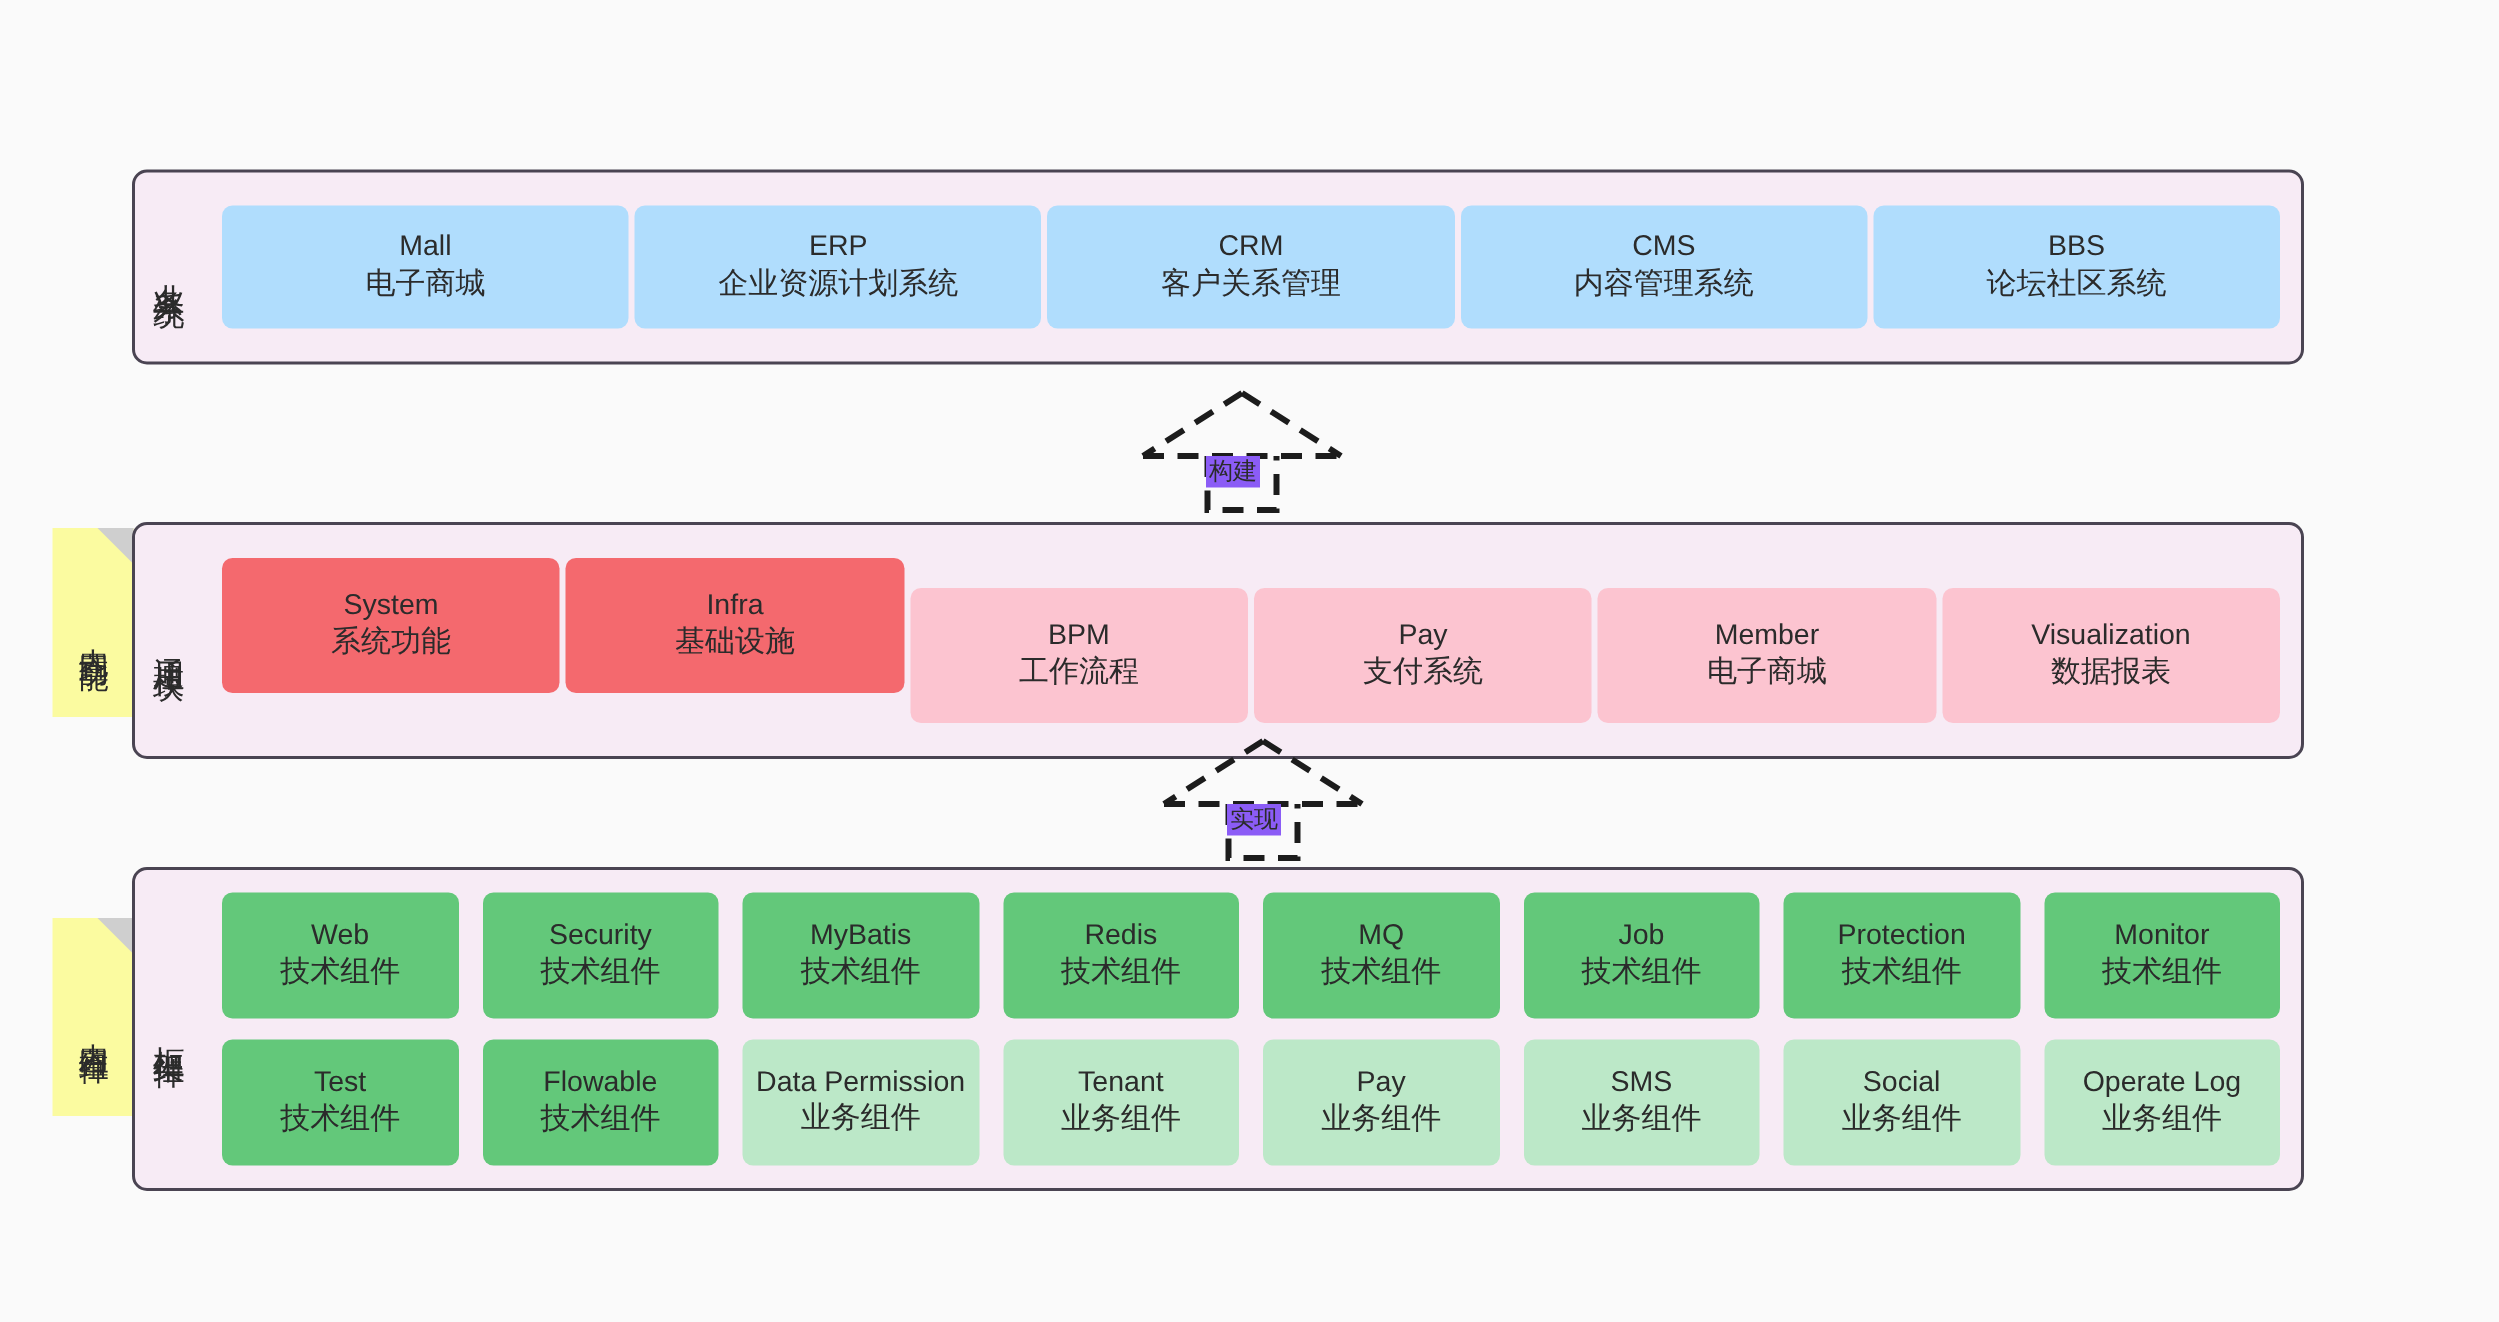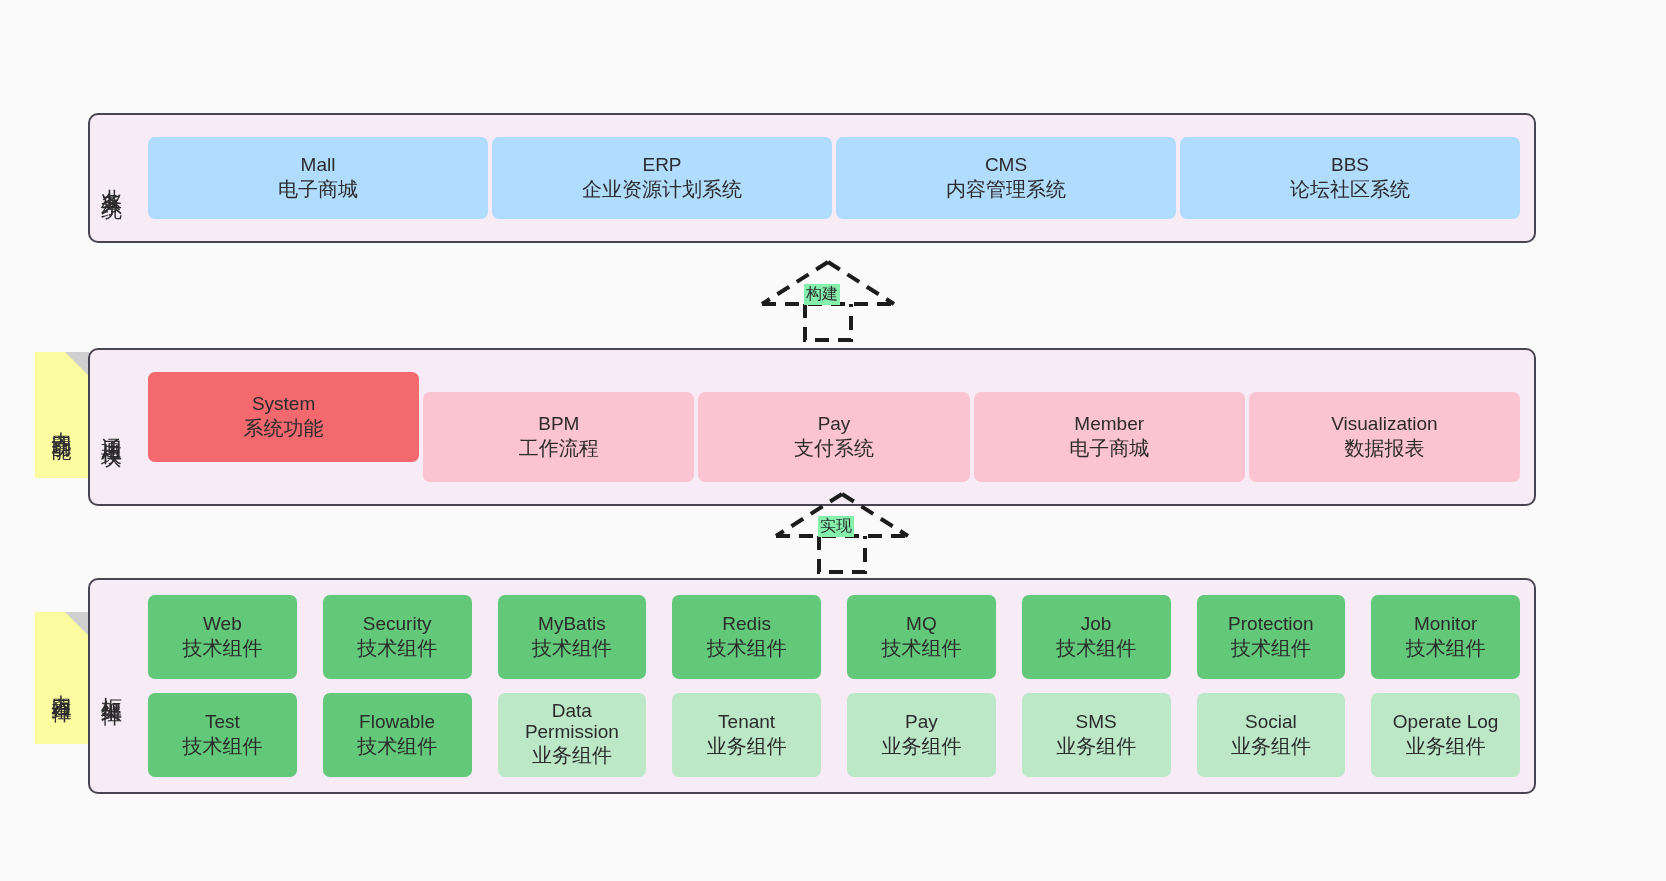--- a/index.html
+++ b/index.html
@@ -39,21 +39,21 @@
     display: flex;
     flex-direction: column;
     justify-content: center;
     gap: 14px;
     padding: 0 14px;
   }
   .row {
     display: flex;
     gap: 4px;
   }
-  .row.wide { gap: 26px; }
+  .row.wide { gap: 16px; }
 
   
   .card {
     flex: 1 1 0;
     border-radius: 7px;
     display: flex;
     flex-direction: column;
     align-items: center;
     justify-content: center;
     text-align: center;
@@ -95,41 +95,46 @@
     border-left: 24px solid transparent;
   }
 
   
   .uml { position: absolute; }
   .uml svg { display: block; overflow: visible; }
   .uml-label {
     position: absolute;
     font-size: 16px;
     color: #2B2B2B;
-    background: #86efac;
+    background: #8b5cf6;
     padding: 0 2px;
     white-space: nowrap;
+    margin-top: 20px;
   }
 </style>
 </head>
 <body>
 
 <div id="stage">
 
   <div class="layer" id="layer-business" style="left:88px; top:113px; width:1448px; height:130px;">
     <div class="layer-label">业务系统</div>
     <div class="layer-body">
       <div class="row">
         <div class="card blue">
           <span class="t1">Mall</span>
           <span class="t2">电子商城</span>
         </div>
         <div class="card blue">
           <span class="t1">ERP</span>
           <span class="t2">企业资源计划系统</span>
+        </div>
+        <div class="card blue">
+          <span class="t1">CRM</span>
+          <span class="t2">客户关系管理</span>
         </div>
         <div class="card blue">
           <span class="t1">CMS</span>
           <span class="t2">内容管理系统</span>
         </div>
         <div class="card blue">
           <span class="t1">BBS</span>
           <span class="t2">论坛社区系统</span>
         </div>
       </div>
@@ -152,20 +157,24 @@
   </div>
 
   <div class="layer" id="layer-common" style="left:88px; top:348px; width:1448px; height:158px;">
     <div class="layer-label">通用模块</div>
     <div class="layer-body">
       <div class="row">
         <div class="card red">
           <span class="t1">System</span>
           <span class="t2">系统功能</span>
         </div>
+        <div class="card red">
+          <span class="t1">Infra</span>
+          <span class="t2">基础设施</span>
+        </div>
         <div class="card pink">
           <span class="t1">BPM</span>
           <span class="t2">工作流程</span>
         </div>
         <div class="card pink">
           <span class="t1">Pay</span>
           <span class="t2">支付系统</span>
         </div>
         <div class="card pink">
           <span class="t1">Member</span>

